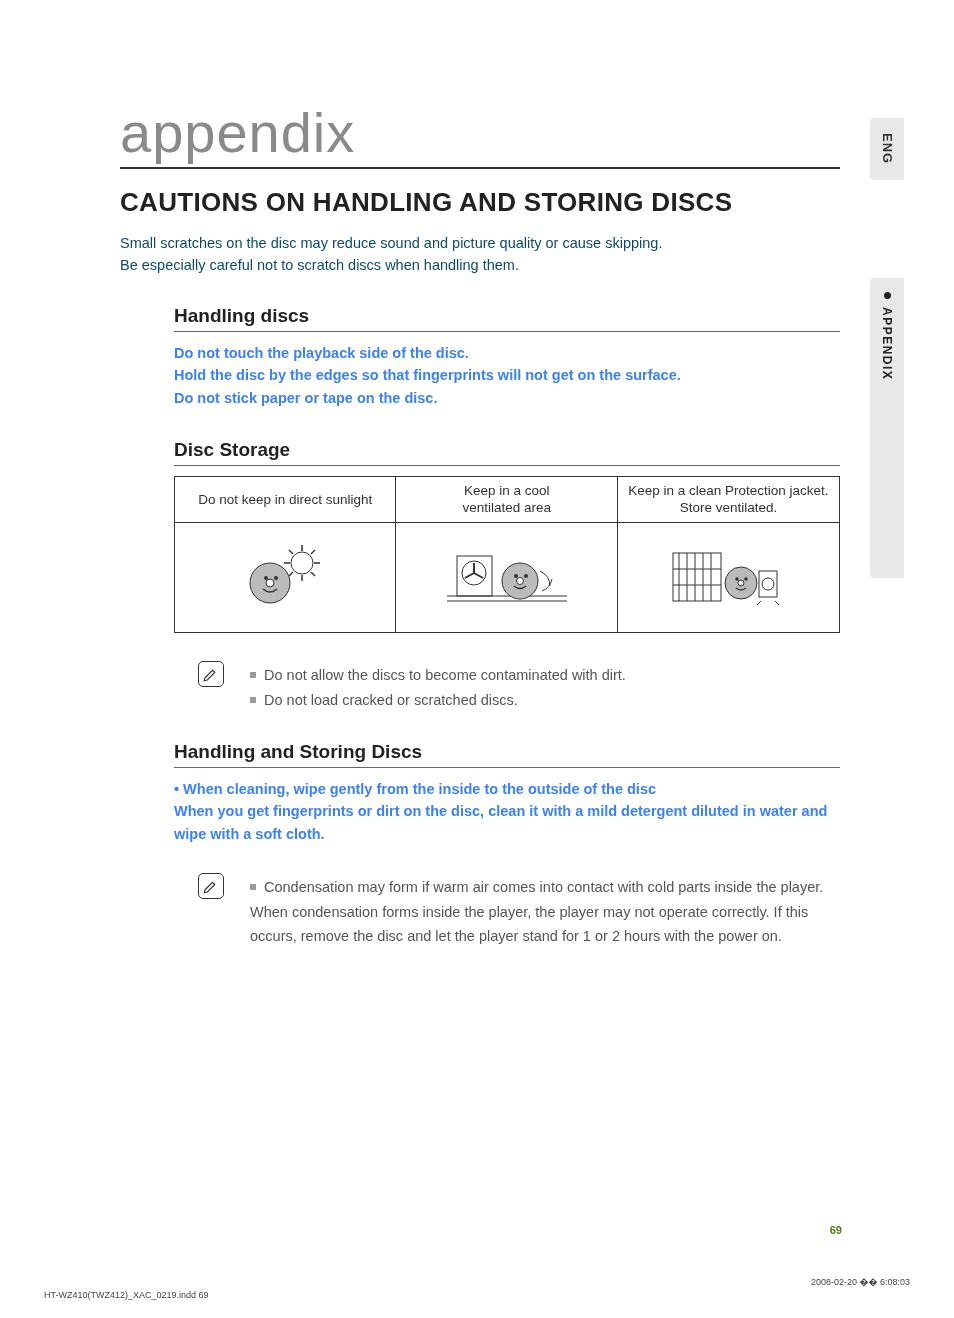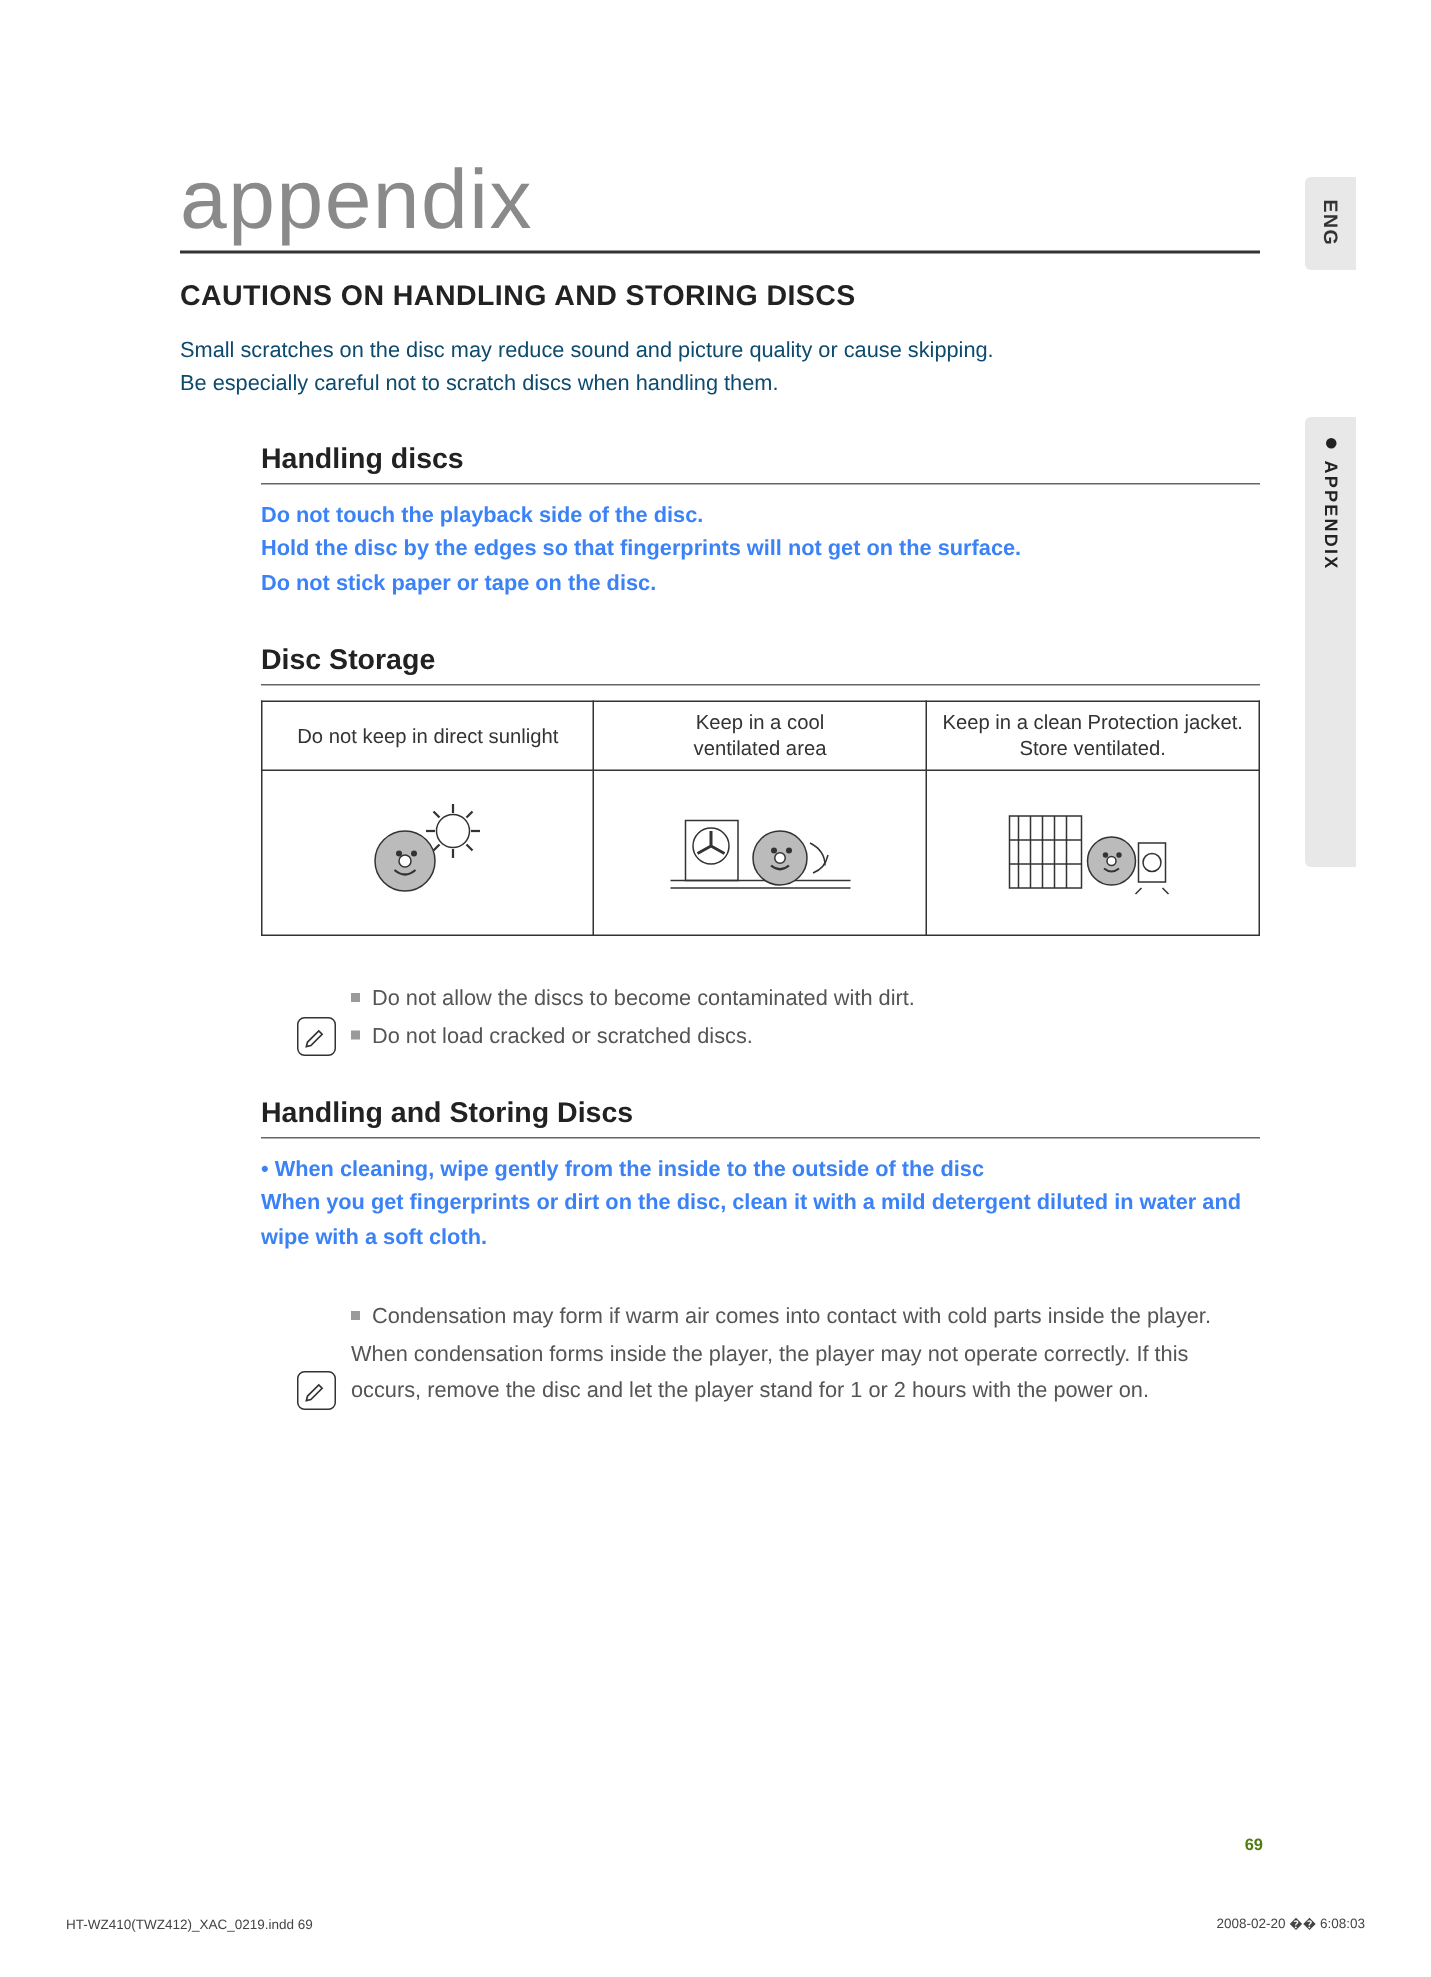--- a/index.html
+++ b/index.html
@@ -1,41 +1,41 @@
 <!DOCTYPE html>
 <html><head>
 <meta charset="utf-8">
 <style>
   * { box-sizing: border-box; margin: 0; padding: 0; }
   html, body { width: 954px; height: 1318px; background: #fff; font-family: Arial, Helvetica, sans-serif; color: #333; }
   .page { position: relative; width: 954px; height: 1318px; }
   .content { position: absolute; left: 120px; top: 100px; width: 720px; }
   .title { font-family: "Arial Narrow", Arial, sans-serif; font-weight: 300; font-size: 56px; letter-spacing: 1px; color: #8a8a8a; border-bottom: 2px solid #333; padding-bottom: 2px; margin-bottom: 18px; }
-  .h1 { font-size: 19px; font-weight: bold; letter-spacing: 0.3px; color: #222; margin-bottom: 14px; }
+  .h1 { font-size: 26px; font-weight: bold; letter-spacing: 0.3px; color: #222; margin-bottom: 14px; }
   .intro { font-size: 14.5px; color: #0c4a6e; line-height: 1.55; margin-bottom: 28px; }
   .sec { margin-left: 54px; margin-bottom: 30px; }
   .h2 { font-size: 19px; font-weight: bold; color: #222; border-bottom: 1px solid #666; padding-bottom: 4px; margin-bottom: 10px; }
   .body { font-size: 14.5px; color: #3b82f6; line-height: 1.55; font-weight: bold; }
   table.storage { width: 100%; border-collapse: collapse; margin-top: 4px; }
   table.storage th, table.storage td { border: 1px solid #333; font-size: 13.5px; font-weight: normal; text-align: center; vertical-align: middle; }
   table.storage th { height: 46px; padding: 4px 6px; font-family: Arial, sans-serif; }
   table.storage td { height: 110px; }
   .illus { display:inline-block; }
-  .note-row { display:flex; align-items:flex-end; margin-left:78px; margin-bottom:28px; }
+  .note-row { display:flex; align-items:flex-start; margin-left:78px; margin-bottom:28px;gap:16px; }
   .note-icon { flex: 0 0 26px; height:26px; border:1.5px solid #333; border-radius:5px; display:flex; align-items:center; justify-content:center; margin-right:10px; margin-top:-2px;}
   .note-icon svg { width:18px; height:18px; }
   .note-list { font-size:14.5px; color:#555; line-height:1.7; }
   .note-list .sq { display:inline-block; width:6px; height:6px; background:#9a9a9a; margin-right:8px; vertical-align:2px; }
   .sidebar-eng { position:absolute; right:50px; top:118px; width:34px; height:62px; background:#e8e8e8; border-top-left-radius:4px; border-bottom-left-radius:4px; display:flex; align-items:center; justify-content:center; }
   .sidebar-eng span { writing-mode: vertical-rl; font-size:13px; font-weight:bold; color:#333; letter-spacing:1px; }
   .sidebar-app { position:absolute; right:50px; top:278px; width:34px; height:300px; background:#e8e8e8; border-top-left-radius:4px; border-bottom-left-radius:4px; display:flex; flex-direction:column; align-items:center; padding-top:14px;}
   .sidebar-app .dot { width:7px; height:7px; background:#222; border-radius:50%; margin-bottom:8px;}
   .sidebar-app span { writing-mode: vertical-rl; font-size:12px; font-weight:bold; color:#222; letter-spacing:1.5px; }
   .pagenum { position:absolute; right:112px; bottom:82px; font-size:11px; font-weight:bold; color:#4d7c0f; }
-  .footer-left { position:absolute; left:44px; bottom:30px; font-size:9px; color:#444; }
+  .footer-left { position:absolute; left:44px; bottom:18px; font-size:9px; color:#444; }
   .footer-right { position:absolute; right:44px; bottom:30px; font-size:9px; color:#444;text-align:center; }
   .th-lines { line-height:1.25; }
 </style>
 </head>
 <body>
 <div class="page">
 
   <div class="sidebar-eng">
       <span>ENG</span>
     </div>

